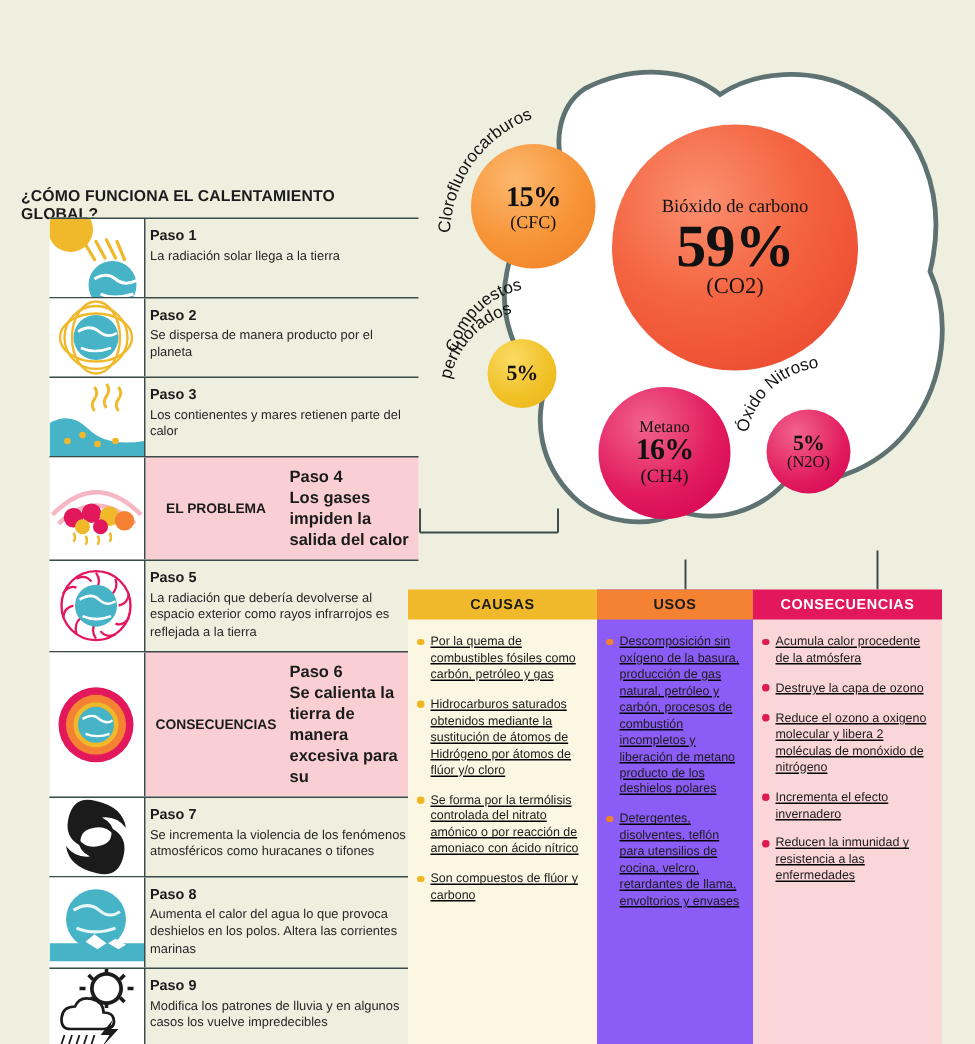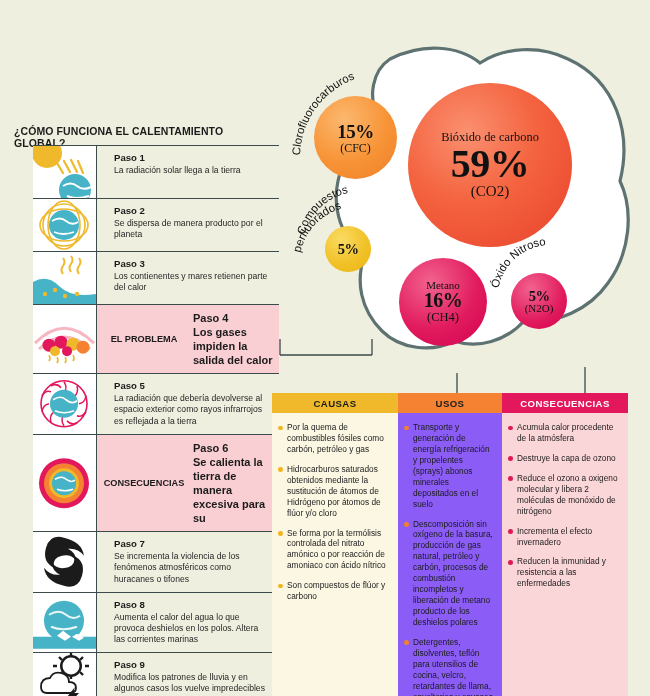--- a/index.html
+++ b/index.html
@@ -23,21 +23,21 @@
     border-top:1.4px solid #3b4a4a;
     background:#efefdf;
   }
   .step-row:last-child{border-bottom:1.4px solid #3b4a4a;}
   .step-icon{
     width:63px;flex:0 0 63px;
     border-right:1.4px solid #3b4a4a;
     position:relative;overflow:hidden;background:#ffffff;
   }
   .step-icon svg{display:block;width:63px;height:100%;}
-  .step-body{flex:1;padding:6px 8px 7px 17px;box-sizing:border-box;}
+  .step-body{flex:1;padding:6px 8px 7px 3px;box-sizing:border-box;}
   .step-title{font-size:9.6px;font-weight:bold;color:#1b1b1b;line-height:1.25;}
   .step-desc{font-size:8.6px;color:#262626;line-height:1.3;margin-top:1px;}
 
   
   .step-row.hl{background:#f9cfd4;}
   .step-row.hl .step-body{display:flex;align-items:center;padding:6px 6px 6px 0;}
   .hl-tag{
     flex:0 0 96px;font-size:9.2px;font-weight:bold;color:#1b1b1b;
     text-align:center;padding-right:2px;box-sizing:border-box;
   }
@@ -95,21 +95,21 @@
   }
 
   
   #cols{position:absolute;left:272px;top:352px;width:378px;height:305px;display:flex;}
   .col{position:relative;box-sizing:border-box;}
   .col-head{
     height:20px;display:flex;align-items:center;justify-content:center;
     font-size:9.6px;font-weight:bold;letter-spacing:.4px;
   }
   .col-body{padding:9px 7px 4px 6px;box-sizing:border-box;height:285px;}
-  .bullet-item{display:flex;margin-bottom:9px;}
+  .bullet-item{display:flex;margin-bottom:9px;text-decoration:underline;}
   .dot{flex:0 0 9px;margin-top:3.5px;}
   .dot i{display:block;width:4.6px;height:4.6px;border-radius:50%;}
   .bullet-text{font-size:8.3px;line-height:1.32;color:#1b1b1b;}
 
   #col-causas{width:126px;background:#fbf7e3;}
   #col-causas .col-head{background:#efb92b;color:#1b1b1b;}
   #col-causas .dot i{background:#f0b51f;}
   #col-usos{width:104px;background:#8b5cf6;}
   #col-usos .col-head{background:#f58233;color:#1b1b1b;}
   #col-usos .dot i{background:#f0812e;}
@@ -448,26 +448,20 @@
           </div>
         </div>
     </div>
     <div class="col" id="col-usos">
       <div class="col-head">USOS</div>
       <div class="col-body">
           <div class="bullet-item">
             <span class="dot">
               <i></i>
             </span>
-            <span class="bullet-text">Transporte y generación de energía refrigeración y propelentes (sprays) abonos minerales depositados en el suelo</span>
-          </div>
-          <div class="bullet-item">
-            <span class="dot">
-              <i></i>
-            </span>
             <span class="bullet-text">Descomposición sin oxígeno de la basura, producción de gas natural, petróleo y carbón, procesos de combustión incompletos y liberación de metano producto de los deshielos polares</span>
           </div>
           <div class="bullet-item">
             <span class="dot">
               <i></i>
             </span>
             <span class="bullet-text">Detergentes, disolventes, teflón para utensilios de cocina, velcro, retardantes de llama, envoltorios y envases</span>
           </div>
         </div>
     </div>

